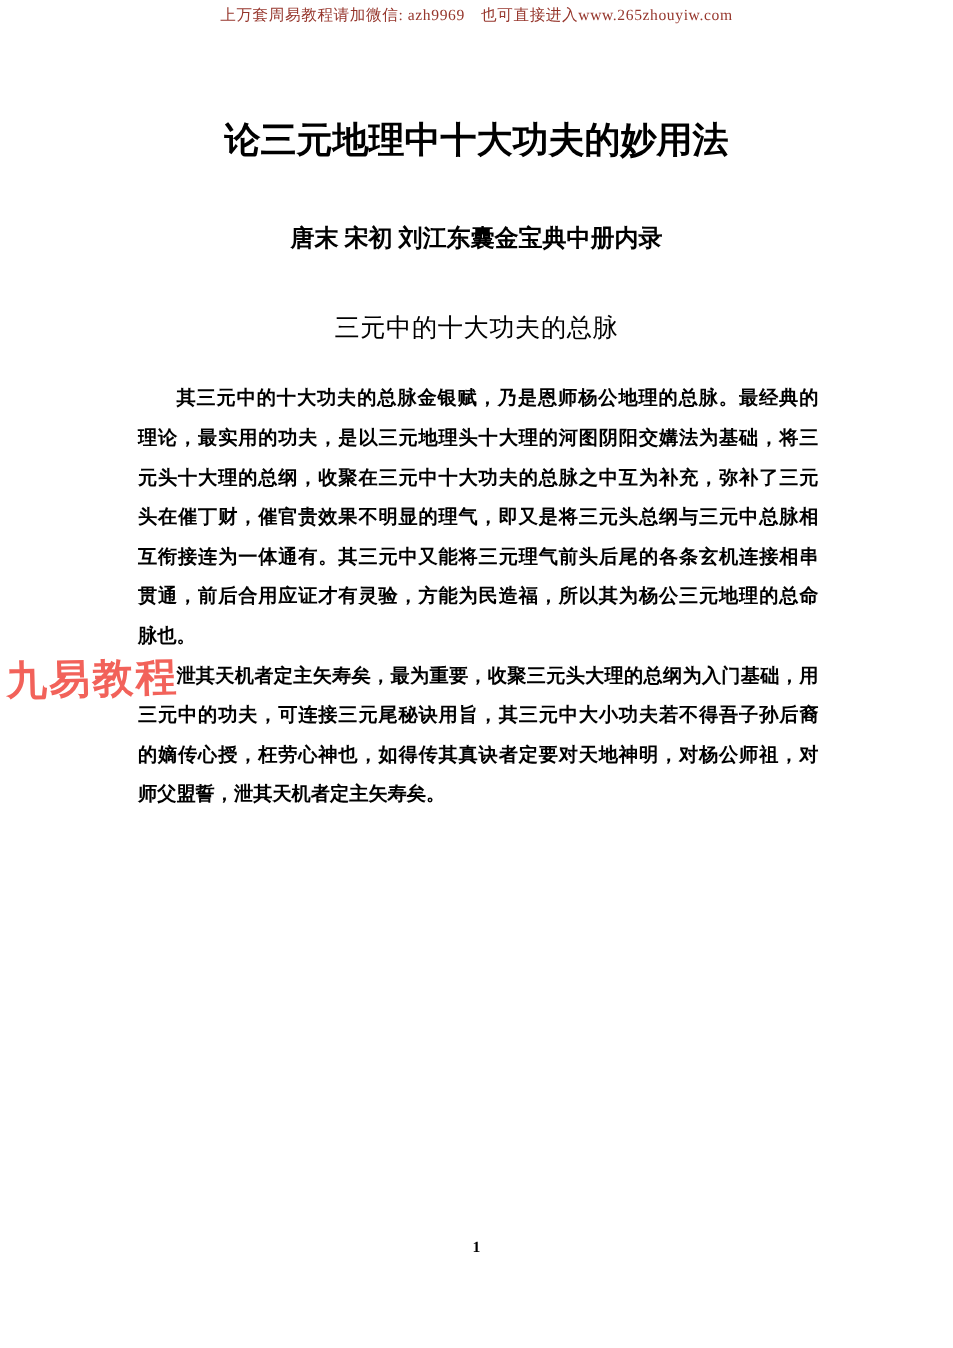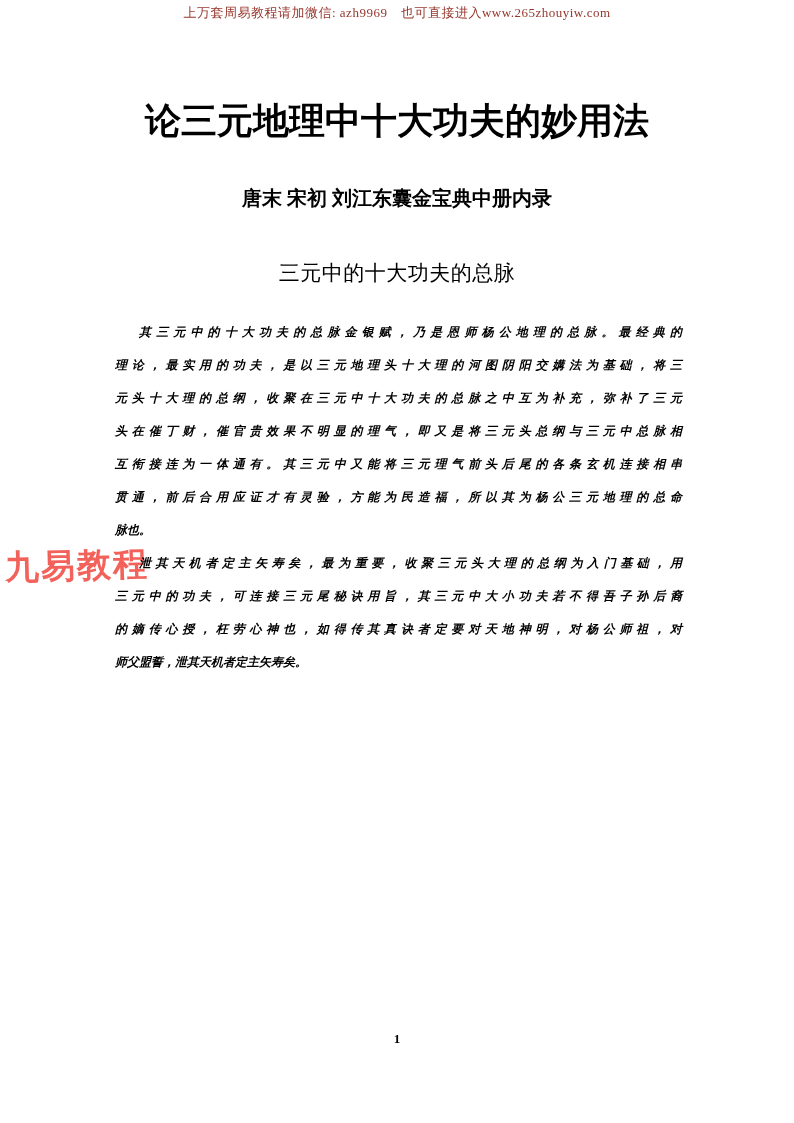--- a/index.html
+++ b/index.html
@@ -27,21 +27,21 @@
     color: #96362c;
     font-family: "Liberation Serif", "DejaVu Serif", serif;
     z-index: 2;
   }
   .doc-title {
     position: absolute;
     top: 97px;
     left: 0;
     width: 100%;
     text-align: center;
-    font-size: 36px;
+    font-size: 30px;
     font-weight: 900;
     letter-spacing: 0px;
     font-family: "Liberation Sans", "DejaVu Sans", sans-serif;
     z-index: 2;
   }
   .byline {
     position: absolute;
     left: 0;
     width: 100%;
     text-align: center;
@@ -62,26 +62,25 @@
     font-weight: 500;
     letter-spacing: 0.5px;
     font-family: "Liberation Serif", "DejaVu Serif", serif;
     z-index: 2;
   }
   .body-text {
     position: absolute;
     left: 115px;
     top: 316px;
     width: 567px;
-    font-size: 12px;
+    font-size: 16px;
     font-weight: bold;
     line-height: 33px;
     font-family: "Liberation Serif", "DejaVu Serif", serif;
     z-index: 2;
-    font-style: italic;
   }
   .body-text .line {
     text-align: justify;
     text-align-last: justify;
     white-space: normal;
   }
   .body-text .line.ind {
     text-indent: 2em;
   }
   .body-text .line.noj {

